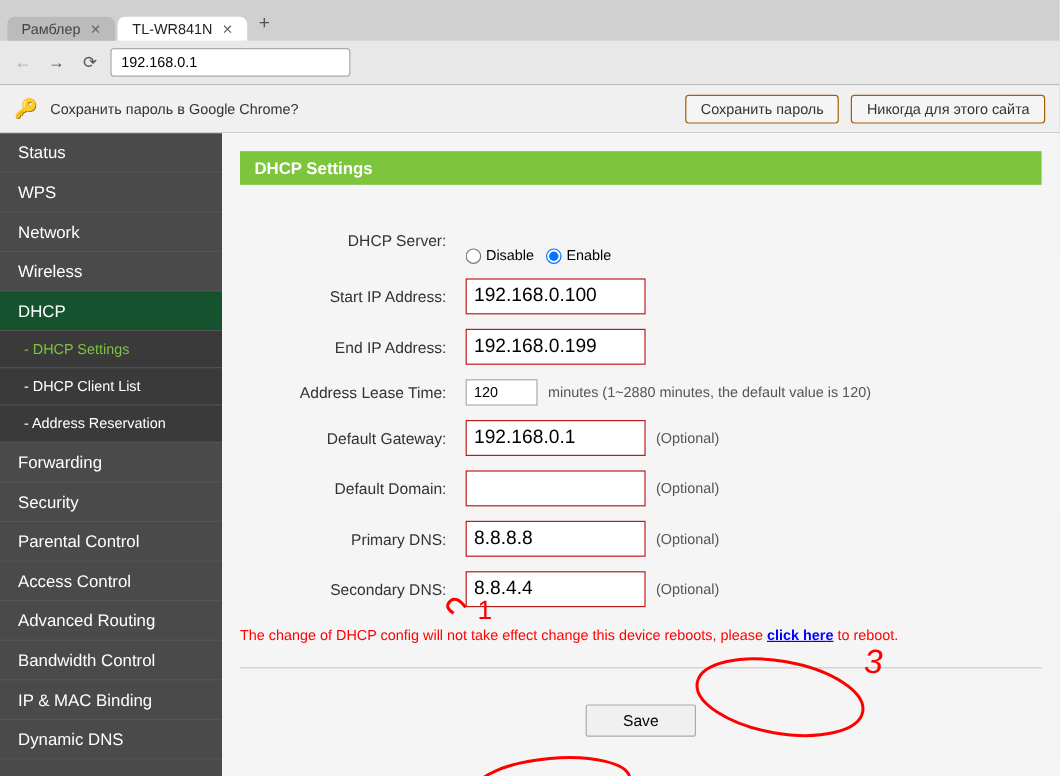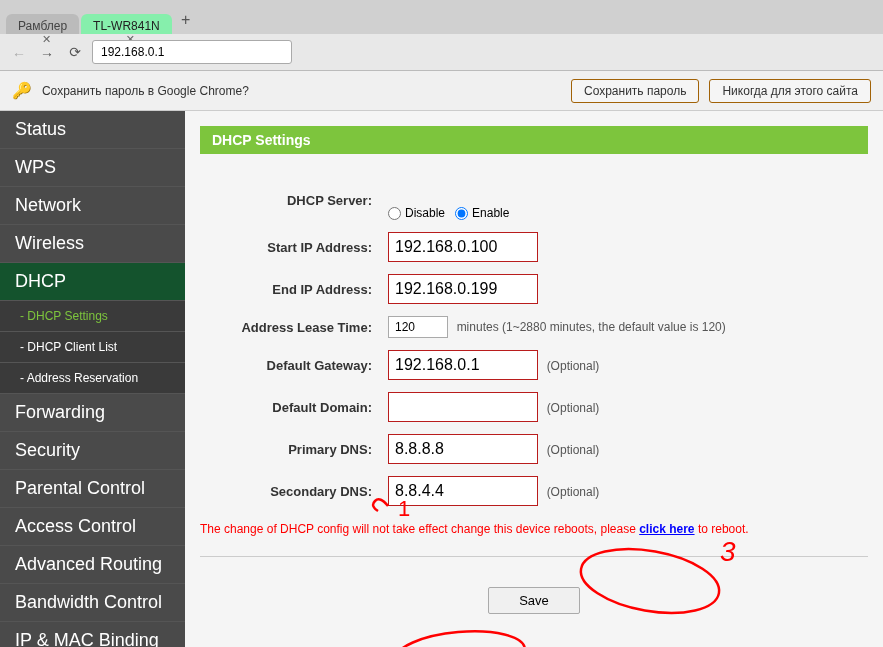--- a/index.html
+++ b/index.html
@@ -1,23 +1,23 @@
 <!DOCTYPE html>
 <html><head>
   <meta charset="utf-8">
   <style>
     * { margin: 0; padding: 0; box-sizing: border-box; }
     body { font-family: Arial, sans-serif; font-size: 13px; background: #d0d0d0; width: 883px; height: 647px; overflow: hidden; }
 
     
     .browser-chrome { background: #e8e8e8; border-bottom: 1px solid #bbb; }
     .tab-bar { display: flex; align-items: flex-end; padding: 6px 6px 0; background: #d0d0d0; height: 34px; }
-    .tab { display: flex; align-items: center; padding: 5px 12px; border-radius: 6px 6px 0 0; font-size: 12px; cursor: pointer; height: 20px; flex-direction: column; }
+    .tab { display: flex; align-items: center; padding: 5px 12px; border-radius: 6px 6px 0 0; font-size: 12px; cursor: pointer; height: 20px; }
     .tab.inactive { background: #bbb; color: #444; margin-right: 2px; }
-    .tab.active { background: #86efac; color: #222; justify-content: space-between; }
+    .tab.active { background: #ffffff; color: #222; justify-content: space-between; }
     .tab-close { margin-left: 8px; color: #666; font-size: 11px; cursor: pointer; }
     .tab-new { width: 28px; height: 28px; display: flex; align-items: center; justify-content: center; color: #555; font-size: 16px; cursor: pointer; }
 
     .address-bar-row { display: flex; align-items: center; padding: 4px 8px; background: #e8e8e8; gap: 6px; height: 36px; }
     .nav-btn { width: 22px; height: 22px; display: flex; align-items: center; justify-content: center; font-size: 14px; color: #555; cursor: pointer; border: none; background: none; }
     .nav-btn.disabled { color: #aaa; }
     .address-field { flex: 1; height: 24px; border: 1px solid #aaa; border-radius: 3px; padding: 2px 8px; font-size: 12px; background: white; max-width: 200px; }
 
     
     .password-bar { background: #f0f0f0; border-bottom: 1px solid #ccc; display: flex; align-items: center; padding: 6px 12px; gap: 10px; height: 40px; }
@@ -31,32 +31,32 @@
     
     .tp-header { background: linear-gradient(135deg, #3a7a3a 0%, #5aaa5a 40%, #4a9a6a 60%, #3a8a5a 100%); height: 80px; display: flex; align-items: center; padding: 0 20px; position: relative; overflow: hidden; }
     .tp-logo { color: white; font-size: 32px; font-weight: bold; font-style: italic; letter-spacing: 2px; }
     .tp-logo-reg { font-size: 14px; vertical-align: super; }
 
     
     .main-area { display: flex; flex: 1; background: white; }
 
     
     .sidebar { width: 185px; background: #4a4a4a; color: white; flex-shrink: 0; overflow-y: auto; }
-    .sidebar-item { padding: 8px 15px; cursor: pointer; font-size: 18px; border-bottom: 1px solid #555; }
+    .sidebar-item { padding: 8px 15px; cursor: pointer; font-size: 14px; border-bottom: 1px solid #555; }
     .sidebar-item.active { background: #14532d; color: white; }
     .sidebar-item.sub { padding-left: 20px; font-size: 12px; background: #3a3a3a; }
     .sidebar-item.sub.active-sub { color: #7dc53d; background: #3a3a3a; }
 
     
     .content { flex: 1; padding: 15px; background: #f5f5f5; overflow-y: auto; }
     .section-title { background: #7dc53d; color: white; padding: 6px 12px; font-size: 14px; font-weight: bold; margin-bottom: 20px; }
 
     .form-table { width: 100%; border-collapse: collapse; }
     .form-table td { padding: 6px 8px; vertical-align: middle; }
-    .form-label { text-align: right; width: 180px; color: #333; font-weight: bold; }
+    .form-label { text-align: right; width: 180px; color: #333; font-weight: normal; }
     .form-input { border: 1px solid #b91c1c; padding: 5px 6px; width: 150px; font-size: 16px; }
     .form-input-small { border: 1px solid #aaa; padding: 3px 6px; width: 60px; font-size: 12px; }
     .form-hint { color: #555; font-size: 12px; margin-left: 5px; }
 
     .radio-group { display: flex; align-items: center; gap: 10px; margin-top: 26px; }
     .radio-label { display: flex; align-items: center; gap: 4px; font-size: 12px; }
 
     .save-row { text-align: center; padding: 20px; }
     .save-btn { padding: 5px 30px; font-size: 13px; border: 1px solid #aaa; background: #f0f0f0; cursor: pointer; border-radius: 2px; }
 

